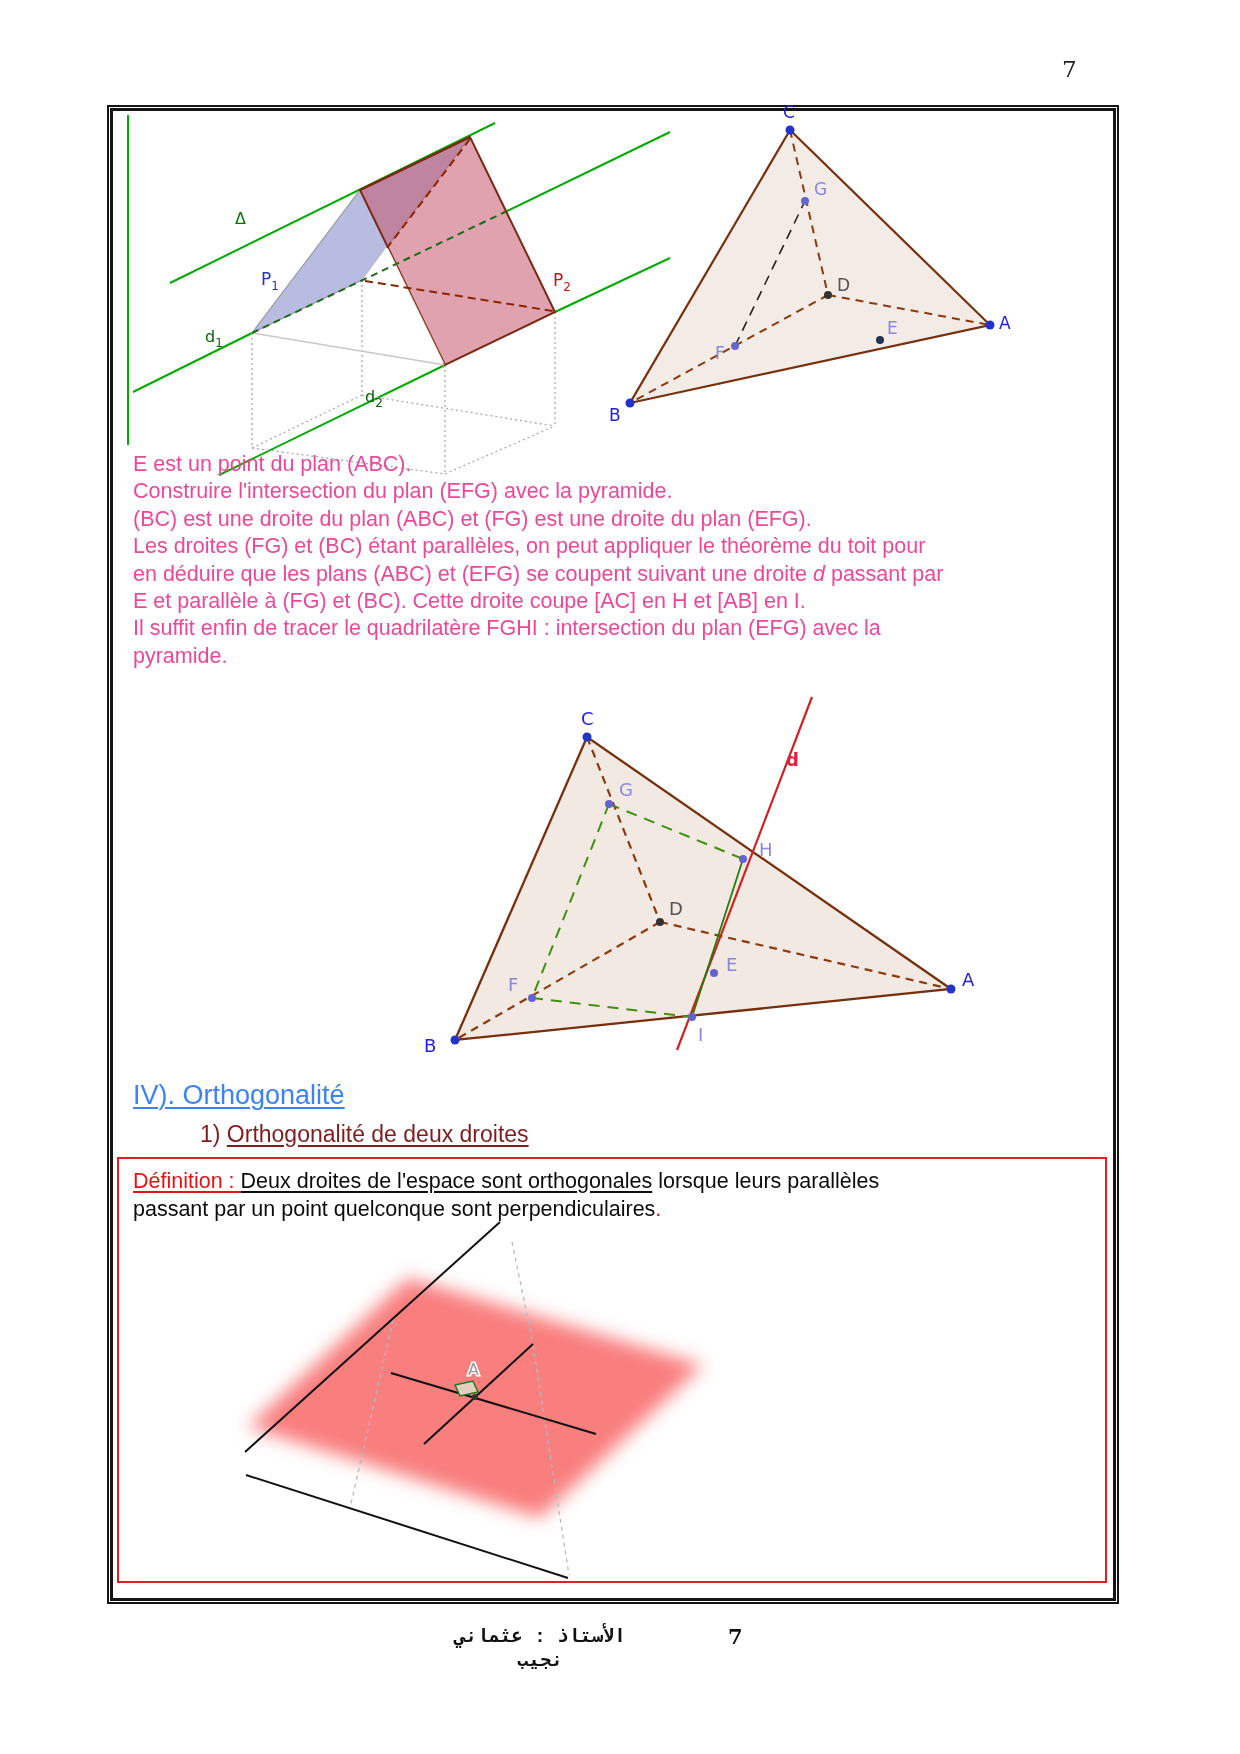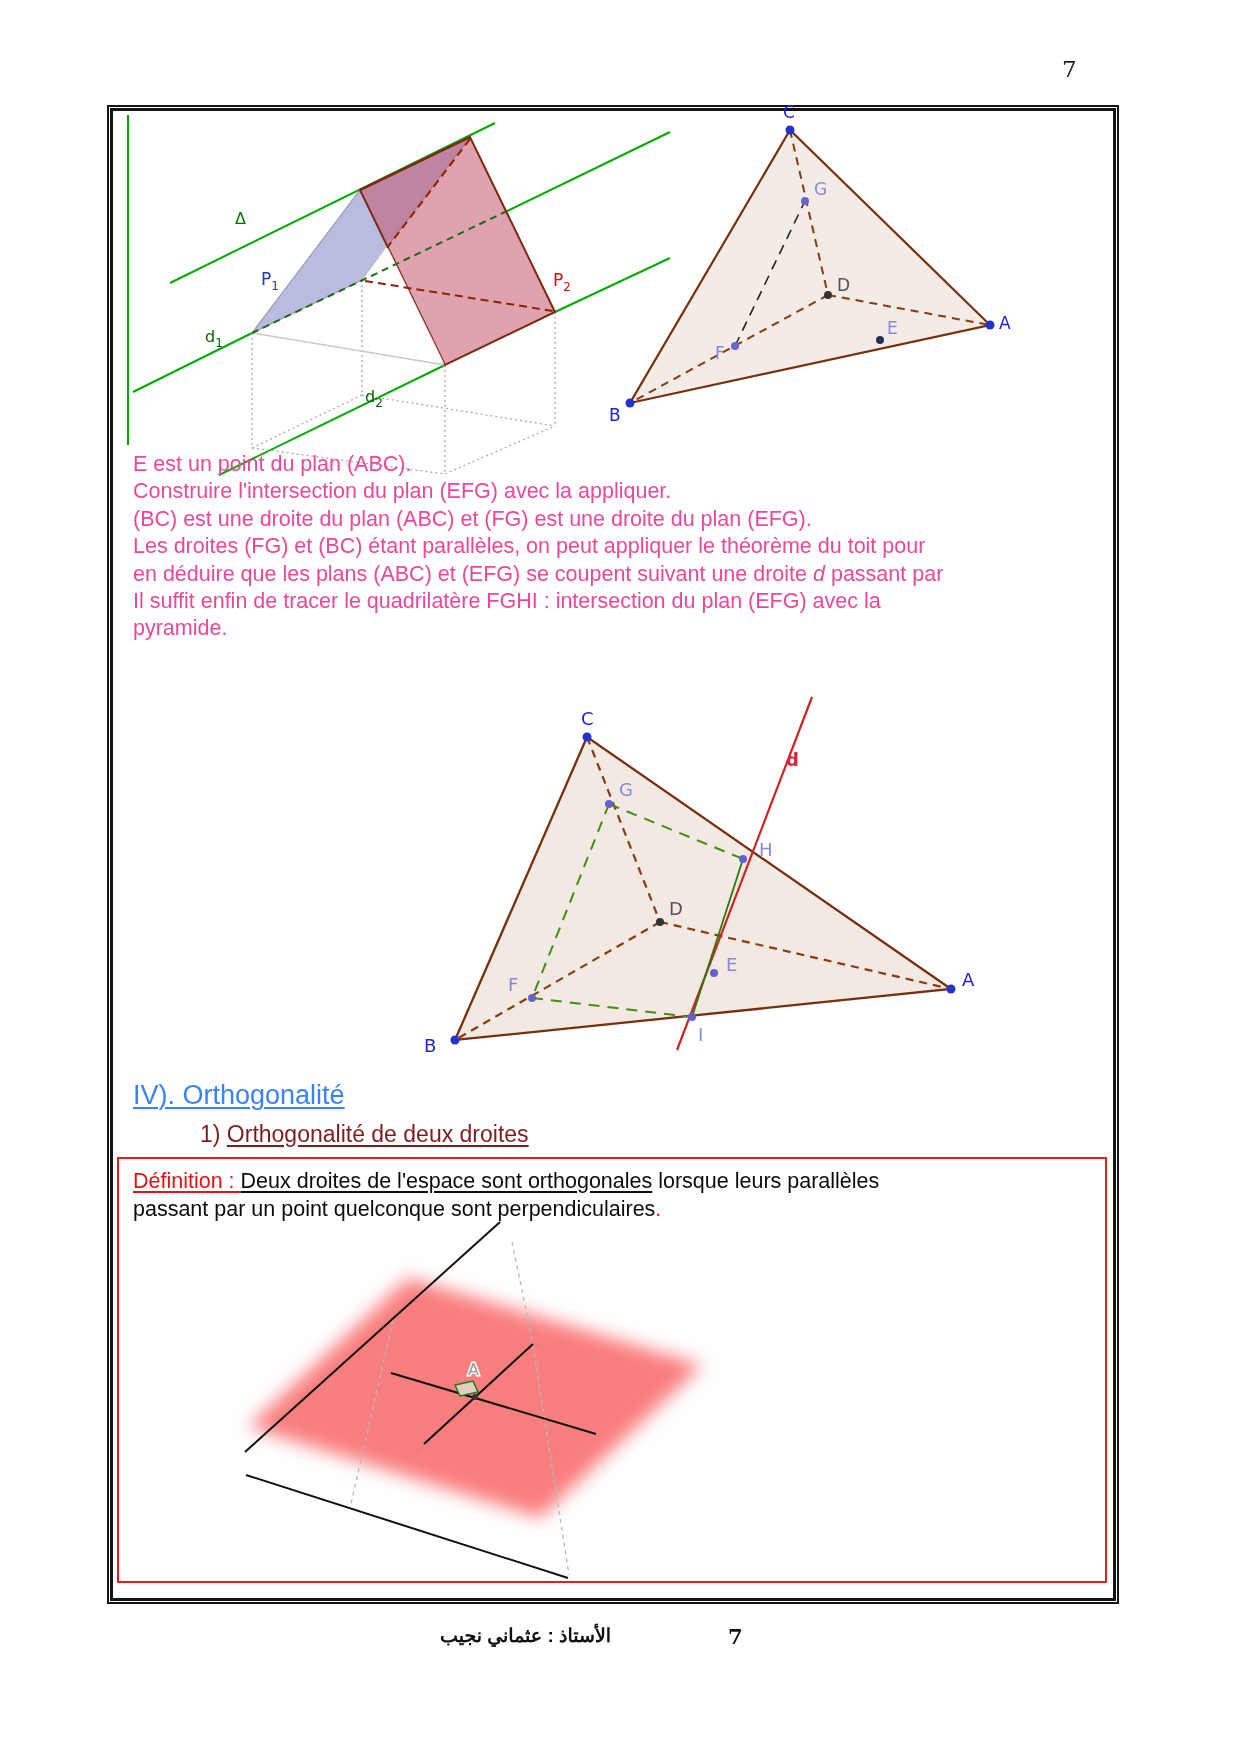--- a/index.html
+++ b/index.html
@@ -19,22 +19,22 @@
            text-decoration-thickness:1.5px;text-underline-offset:3px;}
   .subheading{left:200px;top:1121px;font-size:23px;color:#7f1d1d;}
   .subheading .u{text-decoration:underline;text-underline-offset:3px;}
   
   .def-box{left:117px;top:1157px;width:986px;height:422px;border:2px solid #e02020;}
   .def-text{left:133px;top:1167px;width:920px;font-size:21.5px;line-height:28px;color:#0c0c0c;}
   .def-label{color:#e01515;text-decoration:underline;text-underline-offset:3px;}
   .def-under{text-decoration:underline;text-underline-offset:3px;margin-top:21px;}
   .def-period{color:#e01515;}
   
-  .footer-teacher{left:440px;top:1624px;width:200px;text-align:left;direction:rtl;
-      font-family:Liberation Sans, sans-serif;font-weight:bold;font-size:19px;color:#111;}
+  .footer-teacher{left:440px;top:1624px;width:200px;text-align:center;direction:rtl;
+      font-family:Liberation Mono, monospace;font-weight:bold;font-size:19px;color:#111;}
   .footer-page{left:728px;top:1624px;font-family:"DejaVu Serif",serif;font-weight:bold;
       font-size:21px;color:#111;}
   svg text{font-family:"DejaVu Sans",sans-serif;}
 </style>
 </head>
 <body>
 
 <div class="page">
 
   <div class="abs pageno-top">7</div>
@@ -105,24 +105,25 @@
       <text x="884" y="229" fill="#2222dd">A</text>
       <text x="699" y="95" fill="#8888dd">G</text>
       <text x="600" y="259" fill="#8888dd">F</text>
       <text x="772" y="234" fill="#8888dd">E</text>
       <text x="722" y="191" fill="#555555">D</text>
     </g>
   </svg>
 
   <div class="abs para">
     <div>E est un point du plan (ABC).</div>
-    <div>Construire l'intersection du plan (EFG) avec la appliquer.</div>
+    <div>Construire l'intersection du plan (EFG) avec la pyramide.</div>
     <div>(BC) est une droite du plan (ABC) et (FG) est une droite du plan (EFG).</div>
     <div>Les droites (FG) et (BC) étant parallèles, on peut appliquer le théorème du toit pour</div>
     <div><span>en déduire que les plans (ABC) et (EFG) se coupent suivant une droite </span><i>d</i><span> passant par</span></div>
+    <div>E et parallèle à (FG) et (BC). Cette droite coupe [AC] en H et [AB] en I.</div>
     <div>Il suffit enfin de tracer le quadrilatère FGHI : intersection du plan (EFG) avec la</div>
     <div>pyramide.</div>
   </div>
 
   <svg class="abs" style="left:390px;top:640px;" width="600" height="430" viewBox="0 0 600 430">
     <polygon points="197,97 65,400 561,349" fill="#eee2da" fill-opacity="0.75" stroke="#77300d" stroke-width="2.3"></polygon>
     <g stroke="#8b3a10" stroke-width="2.2" stroke-dasharray="8,6" fill="none">
       <line x1="197" y1="97" x2="270" y2="282"></line>
       <line x1="270" y1="282" x2="65" y2="400"></line>
       <line x1="270" y1="282" x2="561" y2="349"></line>

